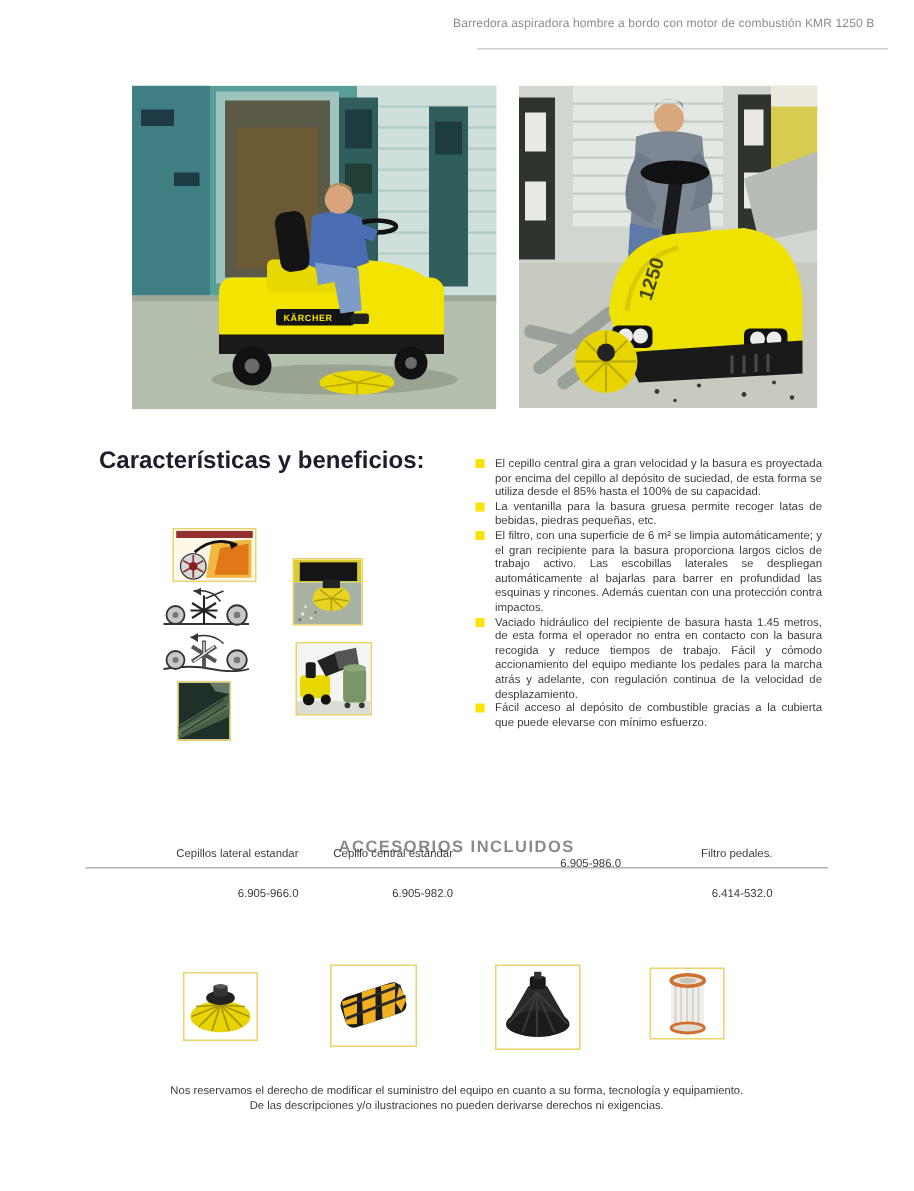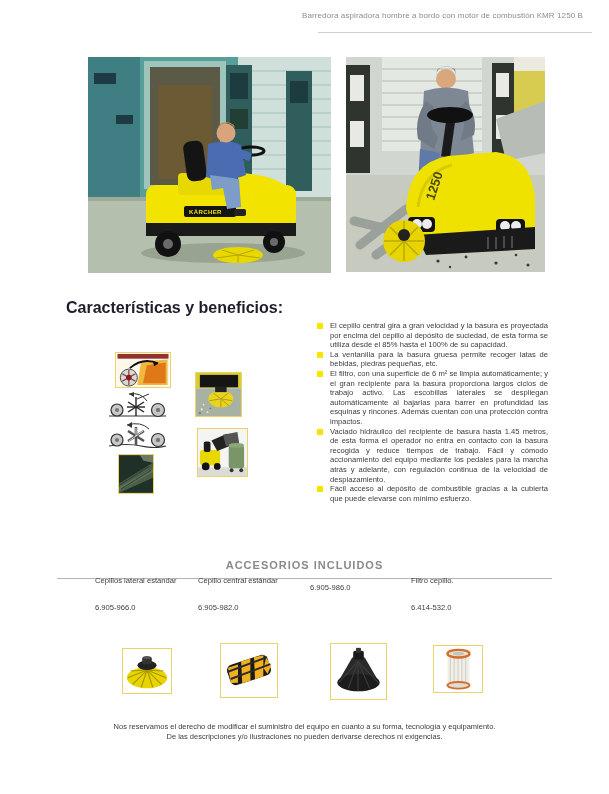--- a/index.html
+++ b/index.html
@@ -12,39 +12,39 @@
   .header-rule { position:absolute; top:32px; left:318px; width:274px; height:1px; background:#cfcfcf; }
 
   
   .photo { position:absolute; overflow:hidden; }
   .photo-left { left:88px; top:57px; width:243px; height:216px; }
   .photo-right { left:346px; top:57px; width:199px; height:215px; }
   .photo svg { display:block; }
 
   
   .features-heading { position:absolute; left:66px; top:299px; font-size:16px; font-weight:bold; color:#1d1d2b; }
-  .features-list { position:absolute; left:317px; top:304px; width:231px; list-style:none;margin-top:17px; }
+  .features-list { position:absolute; left:317px; top:304px; width:231px; list-style:none; }
   .feature-item { position:relative; padding-left:13px; font-size:7.6px; line-height:9.6px; color:#3c3c3c; text-align:justify; }
   .bullet { position:absolute; left:0; top:2px; width:6px; height:6px; background:#fde400; }
 
   
   .thumb { position:absolute; background:#fff; }
   .thumb.bordered { border:1px solid #e9d36a; }
   .thumb svg { display:block; width:100%; height:100%; }
   .t1 { left:115px; top:352px; width:56px; height:36px; }
   .t2 { left:107px; top:391px; width:61px; height:27px; }
   .t3 { left:107px; top:421px; width:61px; height:27px; }
   .t4 { left:118px; top:454px; width:36px; height:40px; }
   .t5 { left:195px; top:372px; width:47px; height:45px; }
   .t6 { left:197px; top:428px; width:51px; height:49px; }
 
   
   .acc-heading { position:absolute; left:0; right:0; top:559px; text-align:center; font-size:11px; font-weight:bold; color:#8a8a8a; letter-spacing:1px; }
   .acc-rule { position:absolute; top:578px; left:57px; width:495px; height:1px; background:#b4b4b4; }
-  .acc-col { position:absolute; top:576px; width:104px; text-align:left; }
+  .acc-col { position:absolute; top:564px; width:104px; text-align:right; }
   .acc-col-1 { left:95px; } .acc-col-2 { left:198px; } .acc-col-3 { left:310px; } .acc-col-4 { left:411px; }
   .acc-name { font-size:7.6px; line-height:9.5px; color:#3c3c3c; height:20px; }
   .acc-part { font-size:7.6px; color:#3c3c3c; margin-top:7px; }
   .acc-box { position:absolute; border:1px solid #e9d36a; background:#fff; }
   .acc-box svg { display:block; width:100%; height:100%; }
   .acc-box-1 { left:122px; top:648px; width:50px; height:46px; }
   .acc-box-2 { left:220px; top:643px; width:58px; height:55px; }
   .acc-box-3 { left:330px; top:643px; width:57px; height:57px; }
   .acc-box-4 { left:433px; top:645px; width:50px; height:48px; }
 
@@ -374,21 +374,21 @@
     <div class="acc-part">6.905-966.0</div>
   </div>
   <div class="acc-col acc-col-2">
     <div class="acc-name">Cepillo central estándar</div>
     <div class="acc-part">6.905-982.0</div>
   </div>
   <div class="acc-col acc-col-3">
     <div class="acc-part">6.905-986.0</div>
   </div>
   <div class="acc-col acc-col-4">
-    <div class="acc-name">Filtro cepillo.</div>
+    <div class="acc-name">Filtro pedales.</div>
     <div class="acc-part">6.414-532.0</div>
   </div>
 
   <div class="acc-box acc-box-1">
     <svg viewBox="0 0 50 46">
       <ellipse cx="25" cy="30" rx="21" ry="11" fill="#e8d400"></ellipse>
       <g stroke="#a89600" stroke-width="1.2">
         <line x1="25" y1="22" x2="5" y2="30"></line>
           <line x1="25" y1="22" x2="10" y2="37"></line>
         <line x1="25" y1="22" x2="19" y2="40"></line>

